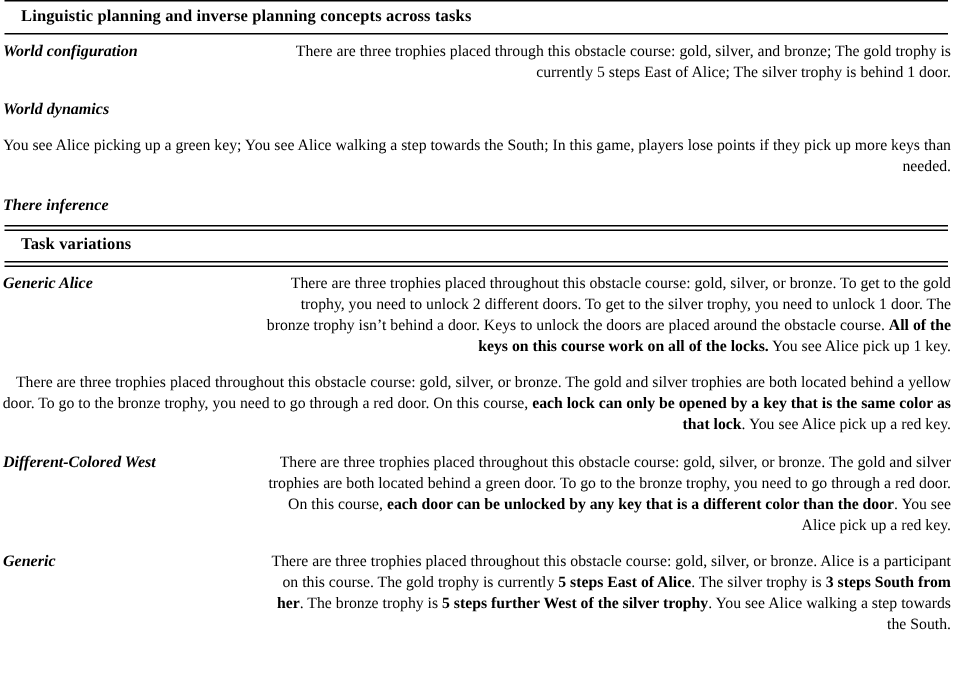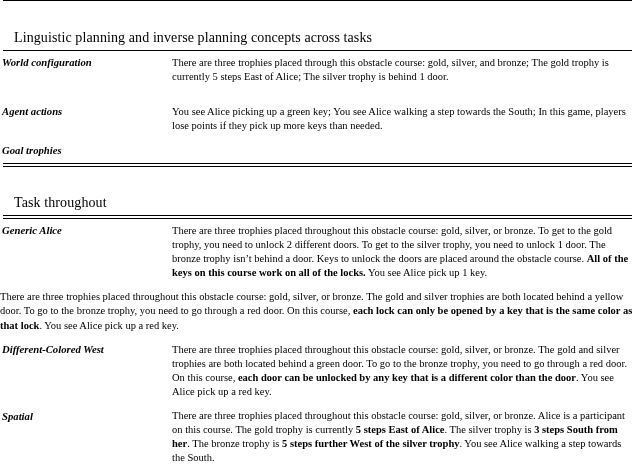--- a/index.html
+++ b/index.html
@@ -30,26 +30,25 @@
   .rule-thick {
     border-top: 1.6px solid #000;
   }
   .rule-thin {
     border-top: 1.0px solid #000;
   }
   .rule-double-gap {
     height: 1.5px;
   }
   .section-title {
-    font-weight: normal;
-    font-size: 14px;
+    font-weight: bold;
+    font-size: 11px;
     line-height: 1.25;
     padding: 3.5px 0 3.5px 14px;
     letter-spacing: 0.1px;
-    margin-top: 24px;
   }
   .row {
     display: flex;
     align-items: flex-start;
     padding: 5.5px 0 5.5px 0;
   }
   .row-label {
     width: 172px;
     flex: 0 0 172px;
     font-style: italic;
@@ -57,21 +56,21 @@
     font-size: 10.7px;
     line-height: 1.3;
     padding-left: 2px;
     padding-top: 0.5px;
     box-sizing: border-box;
   }
   .row-body {
     flex: 1 1 auto;
     font-size: 10.5px;
     line-height: 1.345;
-    text-align: left;
+    text-align: right;
     padding-right: 6px;
     box-sizing: border-box;
   }
   .row-body b {
     font-weight: bold;
   }
   .concepts-block .row {
     padding: 5px 0 5.5px 0;
   }
   .variations-block .row {
@@ -88,51 +87,51 @@
   <div class="section-title">Linguistic planning and inverse planning concepts across tasks</div>
 
   <hr class="rule rule-thin">
 
   <div class="concepts-block">
     <div class="row">
       <div class="row-label">World configuration</div>
       <div class="row-body">There are three trophies placed through this obstacle course: gold, silver, and bronze; The gold trophy is currently 5 steps East of Alice; The silver trophy is behind 1 door.</div>
     </div>
     <div class="row">
+      <div class="row-label">World dynamics</div>
     </div>
     <div class="row">
-      <div class="row-label">Agent actions</div>
       <div class="row-body">You see Alice picking up a green key; You see Alice walking a step towards the South; In this game, players lose points if they pick up more keys than needed.</div>
     </div>
     <div class="row">
-      <div class="row-label">Goal trophies</div>
+      <div class="row-label">There inference</div>
     </div>
   </div>
 
   <hr class="rule rule-thin">
   <div class="rule-double-gap"></div>
   <hr class="rule rule-thin">
 
-  <div class="section-title">Task throughout</div>
+  <div class="section-title">Task variations</div>
 
   <hr class="rule rule-thin">
   <div class="rule-double-gap"></div>
   <hr class="rule rule-thin">
 
   <div class="variations-block">
     <div class="row">
       <div class="row-label">Generic Alice</div>
       <div class="row-body"><span>There are three trophies placed throughout this obstacle course: gold, silver, or bronze. To get to the gold trophy, you need to unlock 2 different doors. To get to the silver trophy, you need to unlock 1 door. The bronze trophy isn’t behind a door. Keys to unlock the doors are placed around the obstacle course. </span><b>All of the keys on this course work on all of the locks.</b><span> You see Alice pick up 1 key.</span></div>
     </div>
     <div class="row">
       <div class="row-body"><span>There are three trophies placed throughout this obstacle course: gold, silver, or bronze. The gold and silver trophies are both located behind a yellow door. To go to the bronze trophy, you need to go through a red door. On this course, </span><b>each lock can only be opened by a key that is the same color as that lock</b><span>. You see Alice pick up a red key.</span></div>
     </div>
     <div class="row">
       <div class="row-label">Different-Colored West</div>
       <div class="row-body"><span>There are three trophies placed throughout this obstacle course: gold, silver, or bronze. The gold and silver trophies are both located behind a green door. To go to the bronze trophy, you need to go through a red door. On this course, </span><b>each door can be unlocked by any key that is a different color than the door</b><span>. You see Alice pick up a red key.</span></div>
     </div>
     <div class="row">
-      <div class="row-label">Spatial</div>
+      <div class="row-label">Generic</div>
       <div class="row-body"><span>There are three trophies placed throughout this obstacle course: gold, silver, or bronze. Alice is a participant on this course. The gold trophy is currently </span><b>5 steps East of Alice</b><span>. The silver trophy is </span><b>3 steps South from her</b><span>. The bronze trophy is </span><b>5 steps further West of the silver trophy</b><span>. You see Alice walking a step towards the South.</span></div>
     </div>
   </div>
 
 </div>
 
 </body></html>

